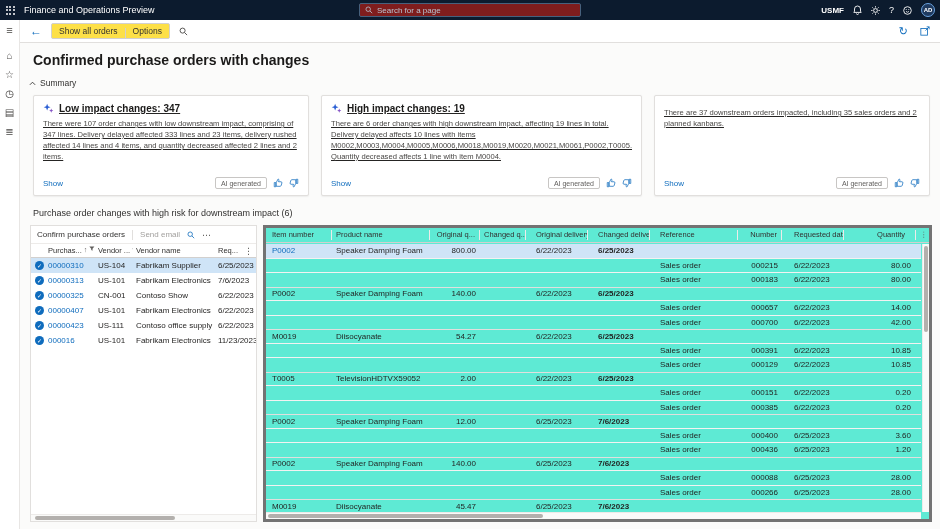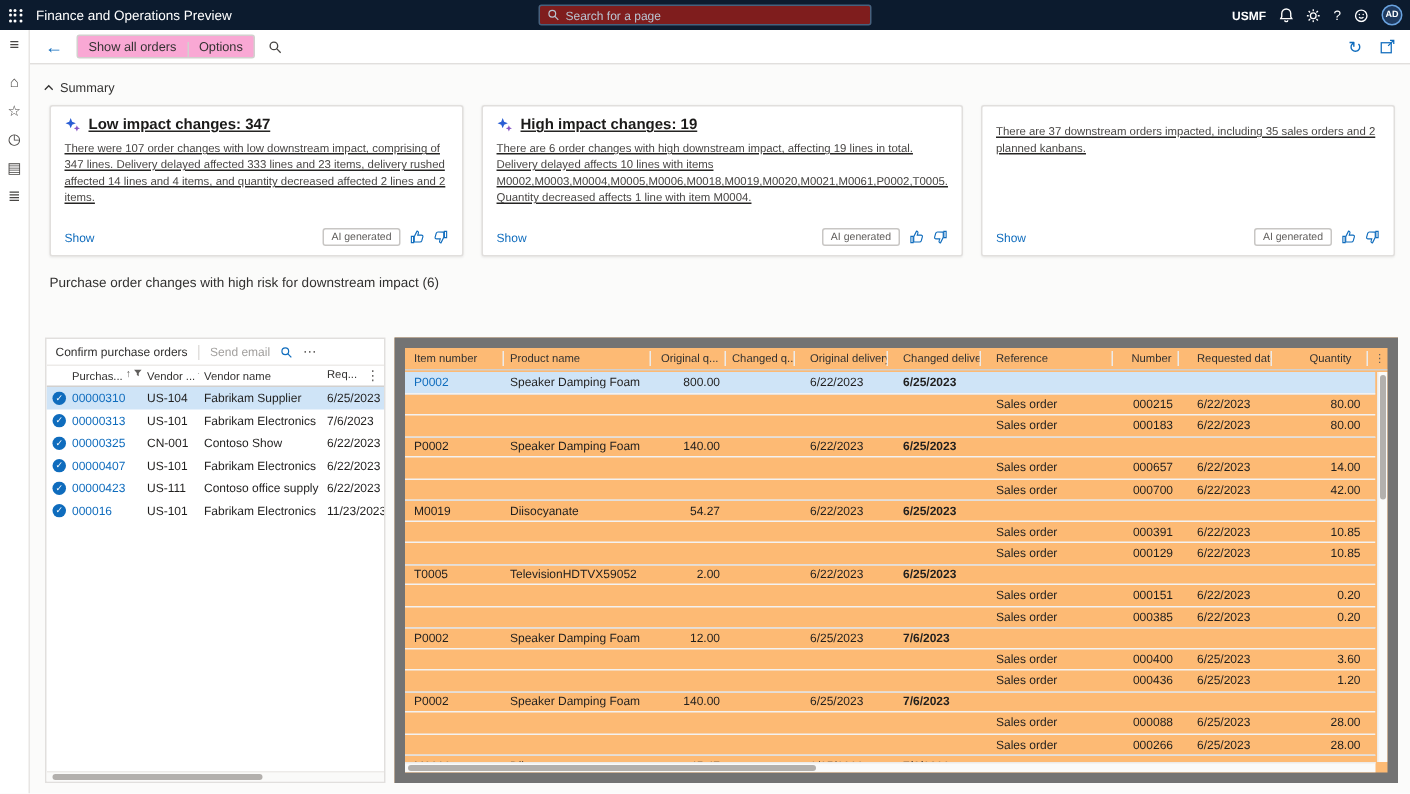--- a/index.html
+++ b/index.html
@@ -22,21 +22,21 @@
     display:flex; align-items:center; gap:4px; padding:0 5px; color:#b9c5d2; font-size:8px; }
   .top-right { position:absolute; right:5px; display:flex; align-items:center; gap:9px; font-size:8px; }
   .top-right .tico { color:#fff; display:flex; align-items:center; cursor:pointer; }
   .avatar { width:14px; height:14px; border-radius:50%; background:#1f3a5f; border:1px solid #6aa3e0;
     color:#fff; font-size:6px; font-weight:700; display:flex; align-items:center; justify-content:center; }
 
   
   .cmdbar { position:absolute; top:20px; left:20px; right:0; height:23px; background:#fff;
     border-bottom:1px solid #e1dfdd; display:flex; align-items:center; padding:0 10px; gap:9px; z-index:5; }
   .back { color:#0f6cbd; font-size:12px; line-height:1; cursor:pointer; }
-  .seg { display:flex; align-items:flex-end; border:1px solid #d2d0ce; border-radius:2px; height:16px; background:#f9a8d4; }
+  .seg { display:flex; align-items:flex-end; border:1px solid #d2d0ce; border-radius:2px; height:16px; background:#fde047; }
   .seg .seg-btn { padding:0 7px; font-size:8.5px; color:#323130; cursor:pointer; display:flex; align-items:center; height:100%; }
   .seg .divider { width:1px; height:10px; background:#d2d0ce; }
   .cmd-search { display:flex; align-items:center; cursor:pointer; }
   .cmd-right { margin-left:auto; display:flex; align-items:center; gap:12px; color:#0f6cbd; font-size:11px; }
 
   
   .rail { position:absolute; top:20px; left:0; bottom:0; width:20px; background:#fff;
     border-right:1px solid #e8e6e4; display:flex; flex-direction:column; align-items:center; padding-top:5px; gap:9px; z-index:6; }
   .rail-icon { color:#484644; font-size:10px; line-height:1; cursor:pointer; }
   .rail-icon:first-child { margin-bottom:6px; font-size:11px; }
@@ -56,21 +56,21 @@
   .show-link { color:#0f6cbd; font-size:8px; cursor:pointer; }
   .foot-right { margin-left:auto; display:flex; align-items:center; gap:6px; }
   .ai-badge { border:1px solid #c8c6c4; border-radius:2px; padding:1.5px 5px; font-size:7px; color:#605e5c; background:#fff; }
   .thumb { display:flex; align-items:center; cursor:pointer; }
 
   .section-label { margin:12px 0 0 13px; font-size:9px; color:#323130; }
 
   
   .panels { position:absolute; left:10px; right:8px; top:182px; bottom:7px; display:flex; gap:6px; }
   .left-panel { width:227px; flex:none; background:#fff; border:1px solid #e1dfdd; position:relative; overflow:hidden; }
-  .right-panel { flex:1; background:#fdba74; border:7px solid #737373; position:relative; overflow:hidden; }
+  .right-panel { flex:1; background:#5eead4; border:3px solid #737373; position:relative; overflow:hidden; }
 
   
   .ltoolbar { height:18px; display:flex; align-items:center; gap:7px; padding:0 6px;
     border-bottom:1px solid #edebe9; font-size:8px; }
   .tb-btn { color:#323130; cursor:pointer; white-space:nowrap; }
   .tb-btn.disabled { color:#a19f9d; cursor:default; }
   .tb-div { width:1px; height:10px; background:#e1dfdd; }
   .more { color:#605e5c; font-size:9px; cursor:pointer; }
 
   
@@ -216,20 +216,21 @@
 <div class="rail" id="rail">
     <span class="rail-icon">≡</span>
     <span class="rail-icon">⌂</span>
     <span class="rail-icon">☆</span>
     <span class="rail-icon">◷</span>
     <span class="rail-icon">▤</span>
     <span class="rail-icon">≣</span>
   </div>
 
 <div class="main">
+  <div class="page-title">Confirmed purchase orders with changes</div>
 
   <div class="summary-toggle">
     <span>
       <svg width="7" height="5" viewBox="0 0 8 5">
           <path d="M1 4l3-3 3 3" stroke="#323130" stroke-width="1" fill="none"></path>
         </svg>
     </span>
     <span>Summary</span>
   </div>
 

